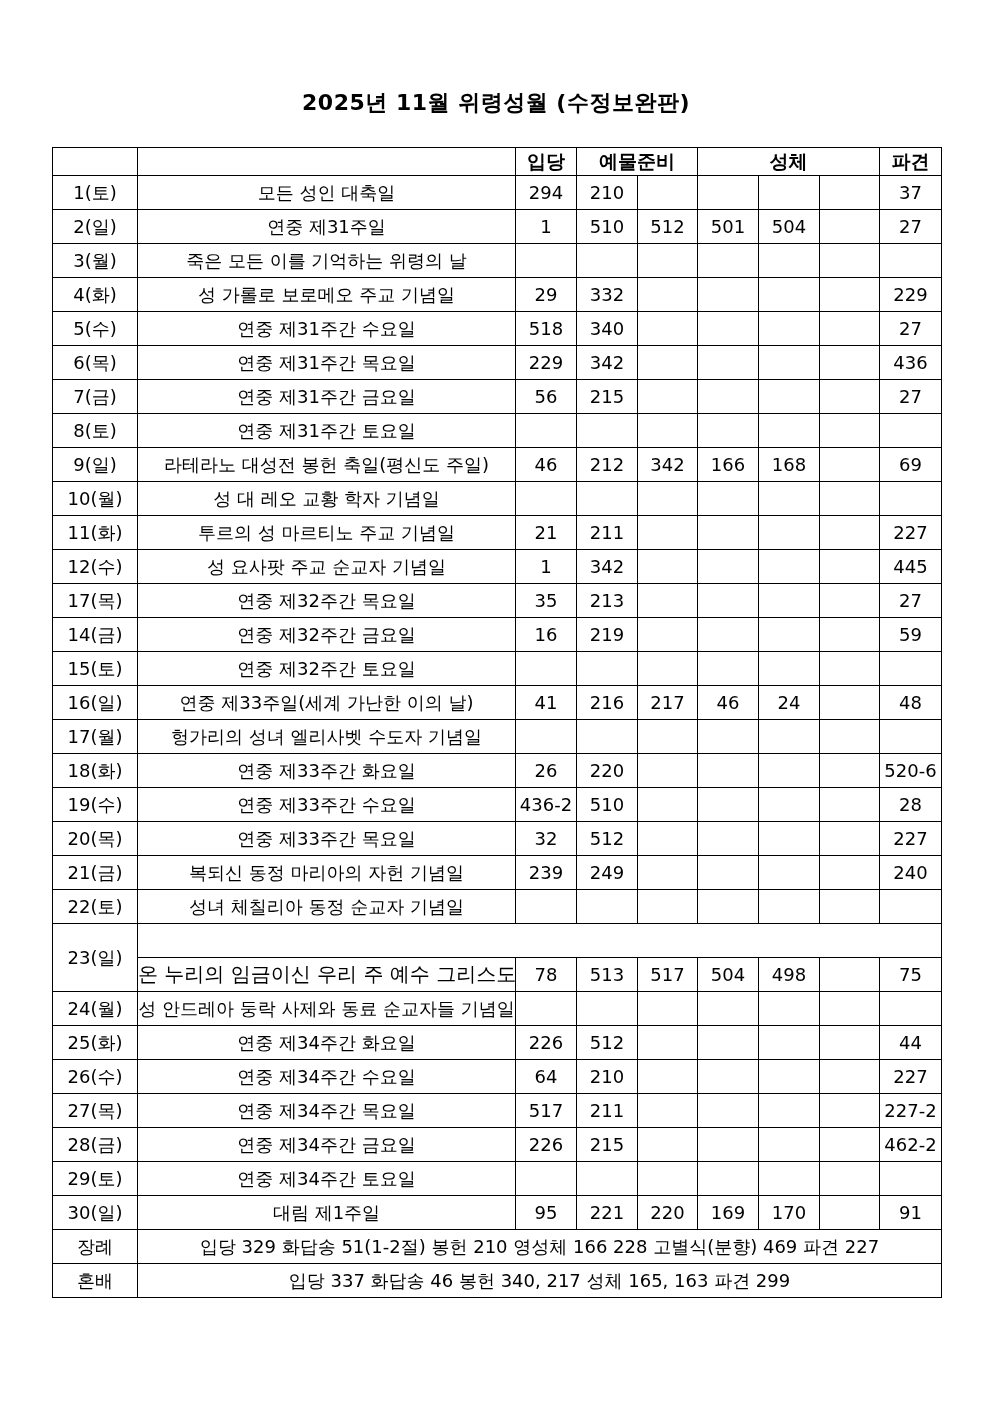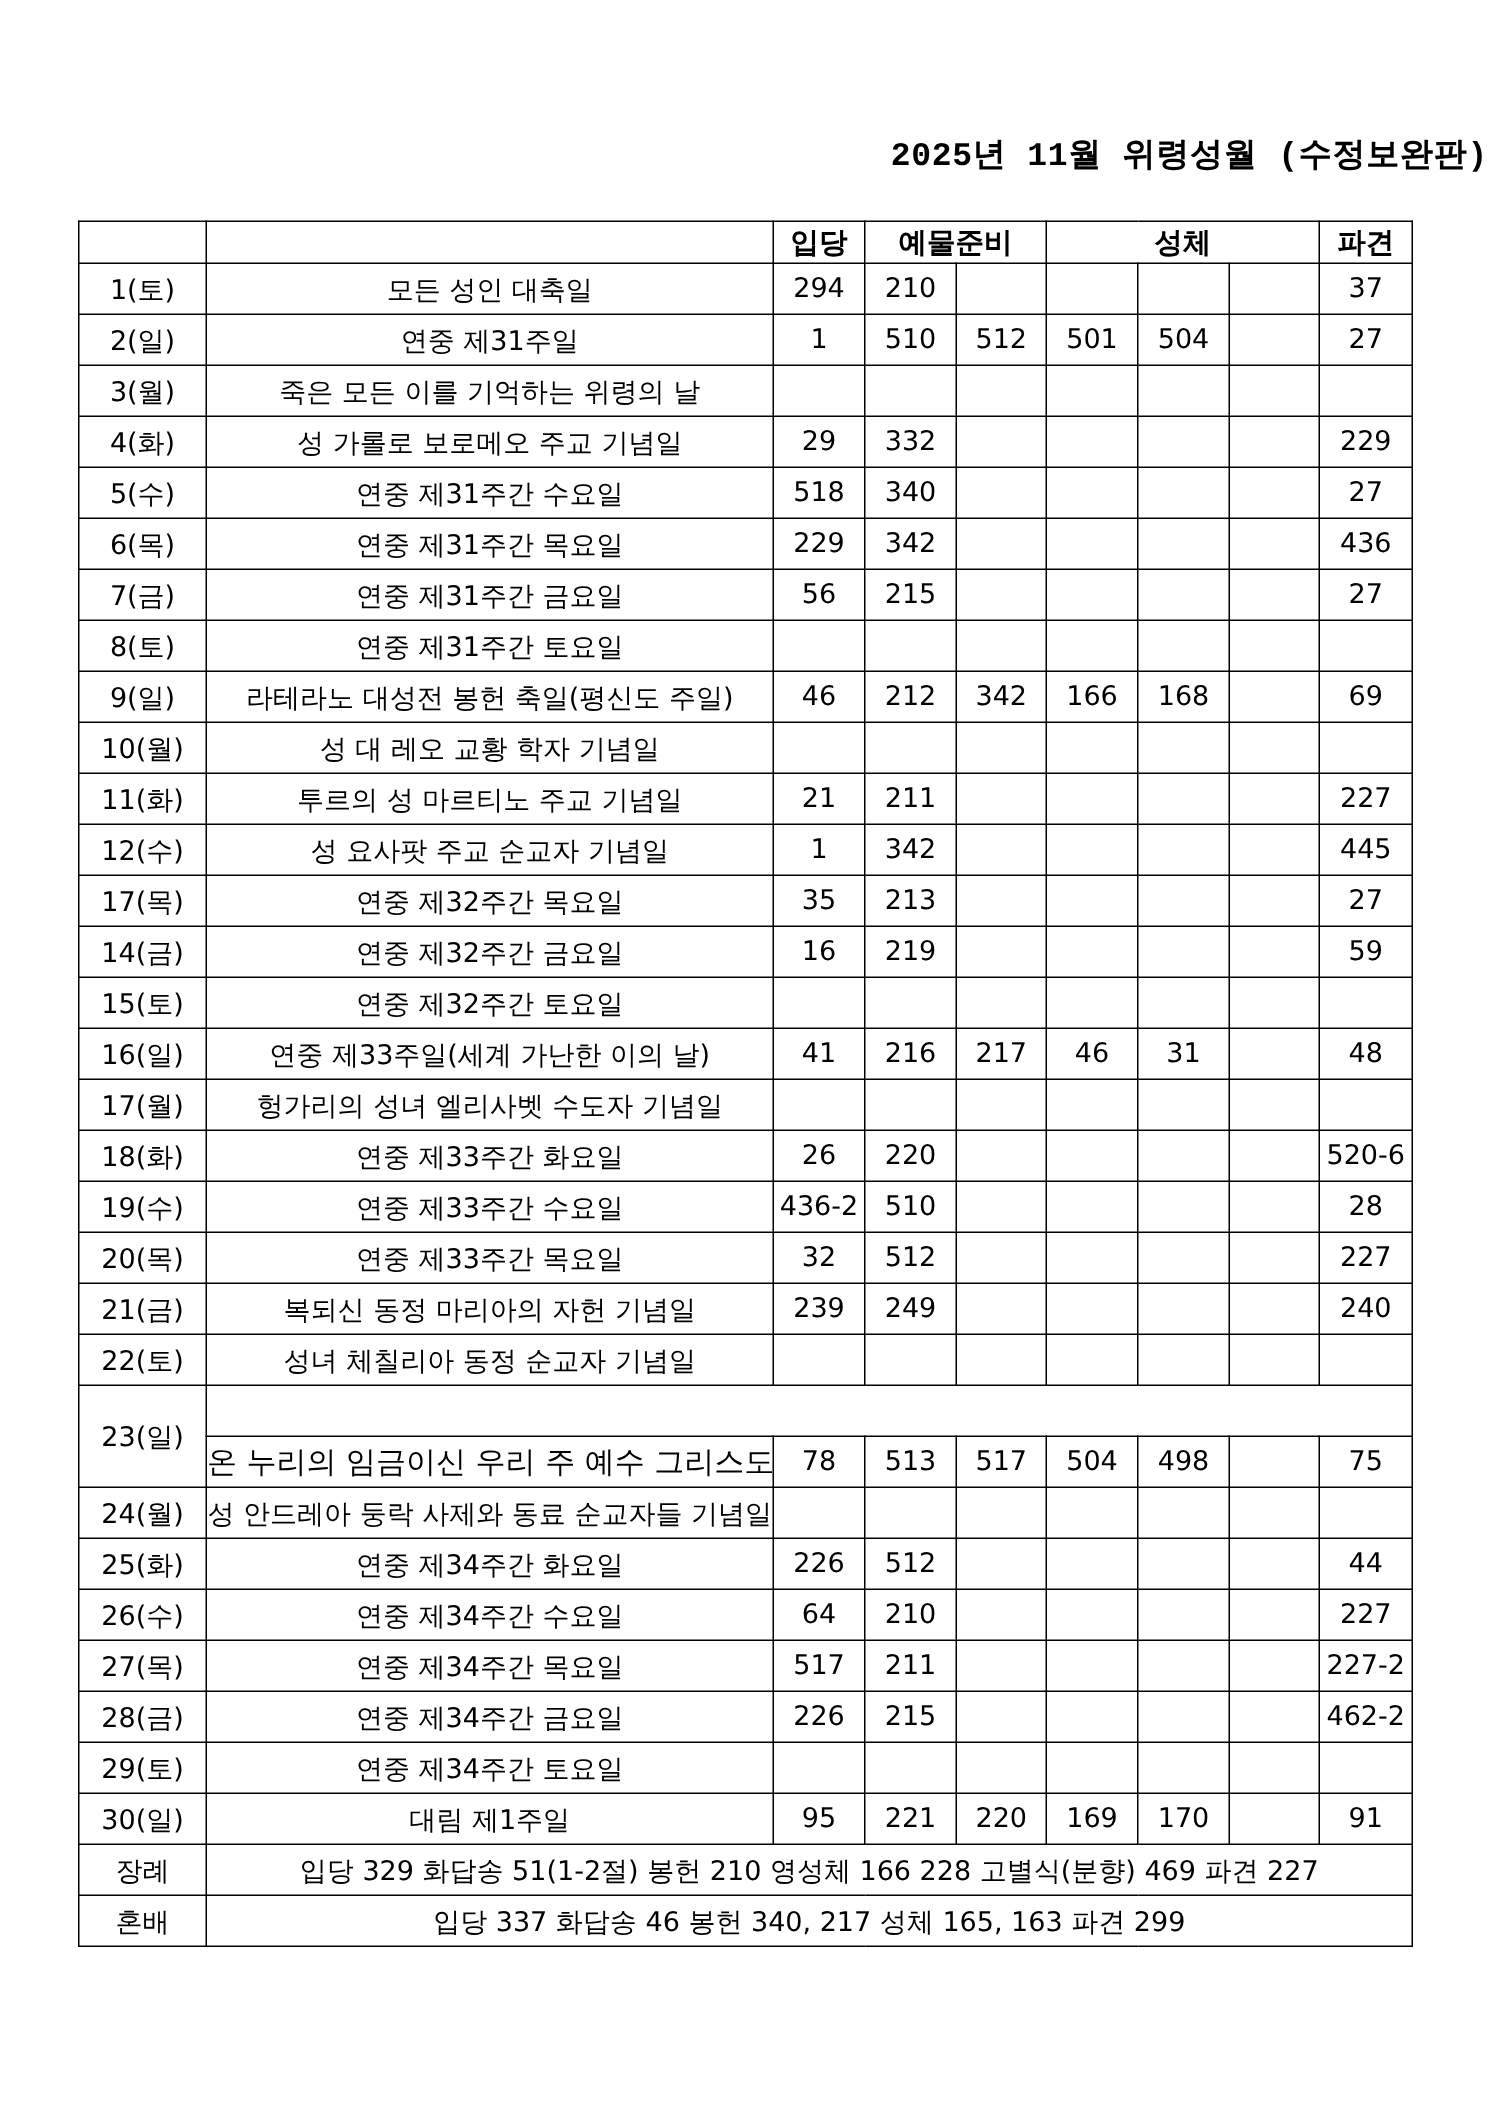--- a/index.html
+++ b/index.html
@@ -1,17 +1,17 @@
 <!DOCTYPE html>
 <html><head>
 <meta charset="utf-8">
 <style>
   html, body { margin: 0; padding: 0; background: #ffffff; }
   body { width: 992px; height: 1403px; position: relative; font-family: "DejaVu Sans", "Liberation Sans", sans-serif; color: #000; }
-  .title { position: absolute; left: 0; top: 88px; width: 992px; text-align: right; font-size: 22px; font-weight: bold; letter-spacing: 0.5px; font-family: Liberation Mono, monospace; }
+  .title { position: absolute; left: 0; top: 88px; width: 992px; text-align: center; font-size: 22px; font-weight: bold; letter-spacing: 0.5px; }
   table.sched { position: absolute; left: 52px; top: 147px; border-collapse: collapse; table-layout: fixed; width: 889px; }
   table.sched td, table.sched th { border: 1px solid #000; padding: 0; height: 33px; text-align: center; vertical-align: middle; font-size: 18px; font-weight: normal; white-space: nowrap; overflow: hidden; }
   table.sched th { height: 27px; font-weight: bold; font-size: 19px; }
   td.name { font-size: 17px; }
   td.name.small { font-size: 20px; }
   td.num { font-size: 18px; }
   td.date { font-size: 18px; }
   td.footer { font-size: 17px; }
   .sub-empty { height: 33px; }
 </style>
@@ -223,21 +223,21 @@
     <td class="num"></td>
   </tr>
 
   <tr>
     <td class="date">16(일)</td>
     <td class="name">연중 제33주일(세계 가난한 이의 날)</td>
     <td class="num">41</td>
     <td class="num">216</td>
     <td class="num">217</td>
     <td class="num">46</td>
-    <td class="num">31</td>
+    <td class="num">24</td>
     <td class="num"></td>
     <td class="num">48</td>
   </tr>
 
   <tr>
     <td class="date">17(월)</td>
     <td class="name">헝가리의 성녀 엘리사벳 수도자 기념일</td>
     <td class="num"></td>
     <td class="num"></td>
     <td class="num"></td>

